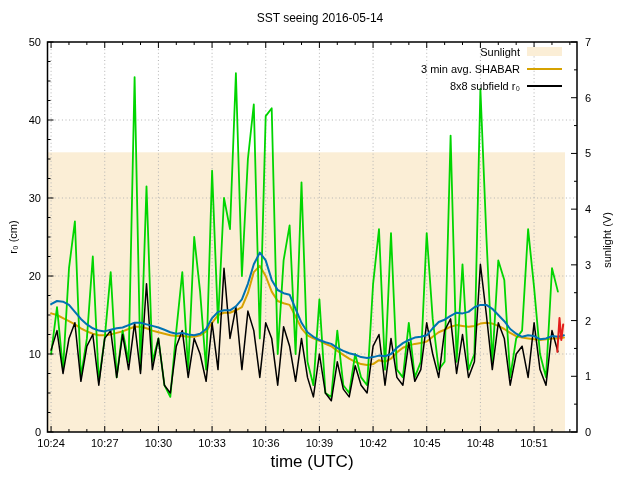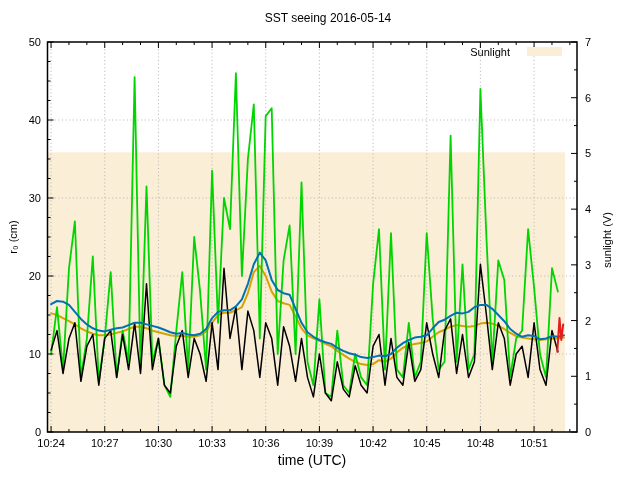--- a/index.html
+++ b/index.html
@@ -1,25 +1,25 @@
 <!DOCTYPE html>
 <html><head>
 <meta charset="utf-8">
 <style>
   html,body{margin:0;padding:0;background:#fff;}
   .canvas{position:relative;width:640px;height:480px;background:#ffffff;
           font-family:"Liberation Sans","DejaVu Sans",sans-serif;color:#000;overflow:hidden;}
   svg{position:absolute;left:0;top:0;}
   svg text{font-family:"Liberation Sans","DejaVu Sans",sans-serif;font-size:11px;fill:#000;}
-  .title{position:absolute;top:11px;left:328px;transform:translateX(-50%);font-size:12px;white-space:nowrap;}
-  .xlabel{position:absolute;top:452px;left:312px;transform:translateX(-50%);font-size:14px;white-space:nowrap;}
+  .title{position:absolute;top:11px;left:320px;transform:translateX(-50%);font-size:12px;white-space:nowrap;}
+  .xlabel{position:absolute;top:452px;left:312px;transform:translateX(-50%);font-size:17px;white-space:nowrap;}
   .ylabel{position:absolute;top:237px;left:13px;transform:translate(-50%,-50%) rotate(-90deg);font-size:11px;white-space:nowrap;}
   .y2label{position:absolute;top:240px;left:607px;transform:translate(-50%,-50%) rotate(-90deg);font-size:11px;white-space:nowrap;}
   .legend{position:absolute;top:43px;right:78px;}
-  .legend-row{display:flex;align-items:center;justify-content:flex-end;height:17px;gap:17px;font-size:11px;white-space:nowrap;}
+  .legend-row{display:flex;align-items:center;justify-content:flex-end;height:17px;gap:7px;font-size:11px;white-space:nowrap;}
   .swatch{width:35px;height:2px;display:inline-block;flex:0 0 35px;}
   .swatch.area{height:9px;}
 </style>
 </head>
 <body>
 
 <div class="canvas">
   <svg id="plot" width="640" height="480">
       <rect x="47.5" y="152.31428571428575" width="517.514695945946" height="279.68571428571425" fill="#fbeed6"></rect>
       <g stroke="#b3b3b3" stroke-width="1" stroke-dasharray="1,2.6">
@@ -173,14 +173,22 @@
   <div class="title">SST seeing 2016-05-14</div>
   <div class="xlabel">time (UTC)</div>
   <div class="ylabel">r₀ (cm)</div>
   <div class="y2label">sunlight (V)</div>
 
   <div class="legend">
     <div class="legend-row">
       <span>Sunlight</span>
       <span class="swatch area" style="background: rgb(251, 238, 214);"></span>
     </div>
+    <div class="legend-row">
+      <span>3 min avg. SHABAR</span>
+      <span class="swatch" style="background: rgb(214, 162, 0);"></span>
+    </div>
+    <div class="legend-row">
+      <span>8x8 subfield r₀</span>
+      <span class="swatch" style="background: rgb(0, 0, 0);"></span>
+    </div>
   </div>
 </div>
 
 </body></html>

